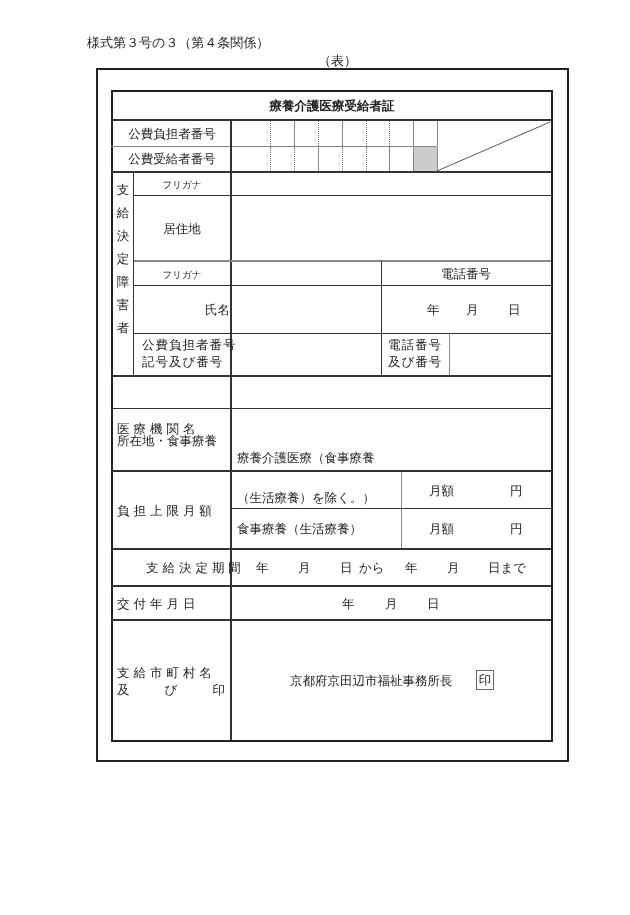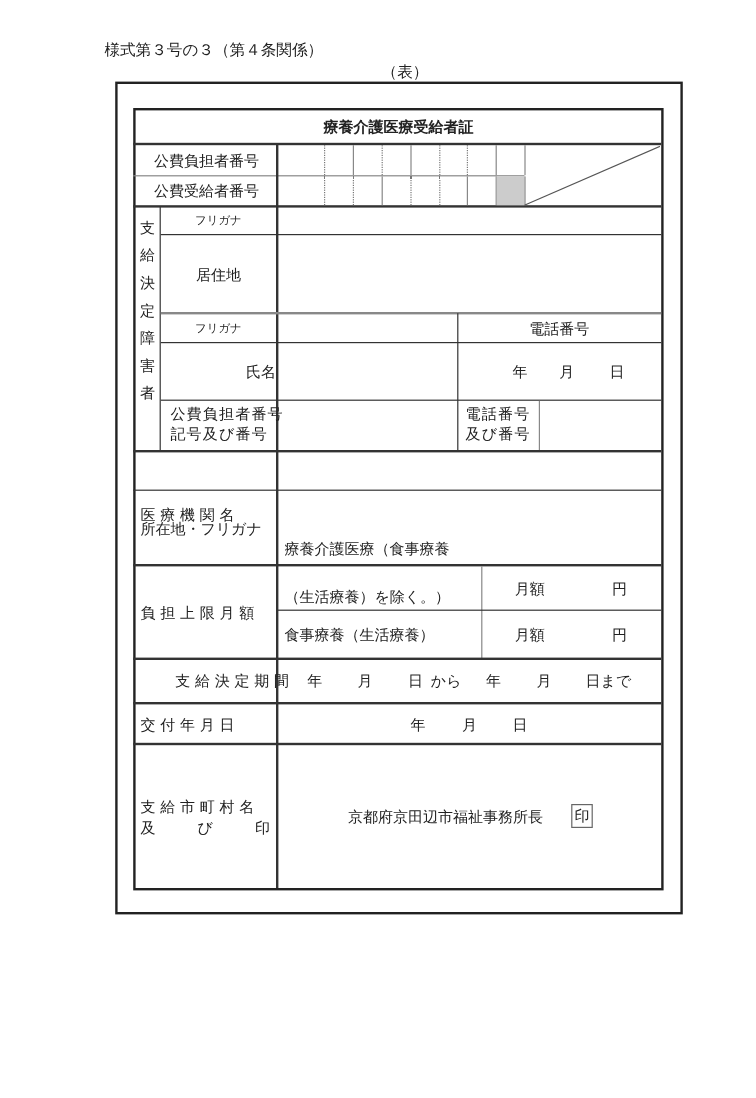--- a/index.html
+++ b/index.html
@@ -106,21 +106,21 @@
 <div class="hl thick" style="left:111px;top:375px;width:440px;"></div>
 
 <div class="t" style="left:117px;top:385px;width:110px;">
   <span class="spread" style="width:110px;display:flex;">
       <span style="letter-spacing:0px;margin-top:36px;">医 療 機 関 名</span>
     </span>
 </div>
 <div class="abs" style="left:232px;top:377px;width:318px;height:30px;"></div>
 <div class="hl" style="left:111px;top:408px;width:440px;"></div>
 
-<div class="t" style="left:117px;top:433px;">所在地・フリガナ</div>
+<div class="t" style="left:117px;top:433px;">所在地・食事療養</div>
 <div class="abs" style="left:232px;top:409px;width:318px;height:61px;"></div>
 <div class="hl thick" style="left:111px;top:470px;width:440px;"></div>
 
 <div class="vl thick" style="left:230px;top:376px;height:364px;"></div>
 
 <div class="t" style="left:117px;top:503px;">負 担 上 限 月 額</div>
 <div class="t" style="left:237px;top:450px;">療養介護医療（食事療養</div>
 <div class="t" style="left:237px;top:490px;">（生活療養）を除く。）</div>
 <div class="vlg" style="left:401px;top:472px;height:77px;"></div>
 <div class="abs" style="left:402px;top:472px;width:148px;height:35px;">

